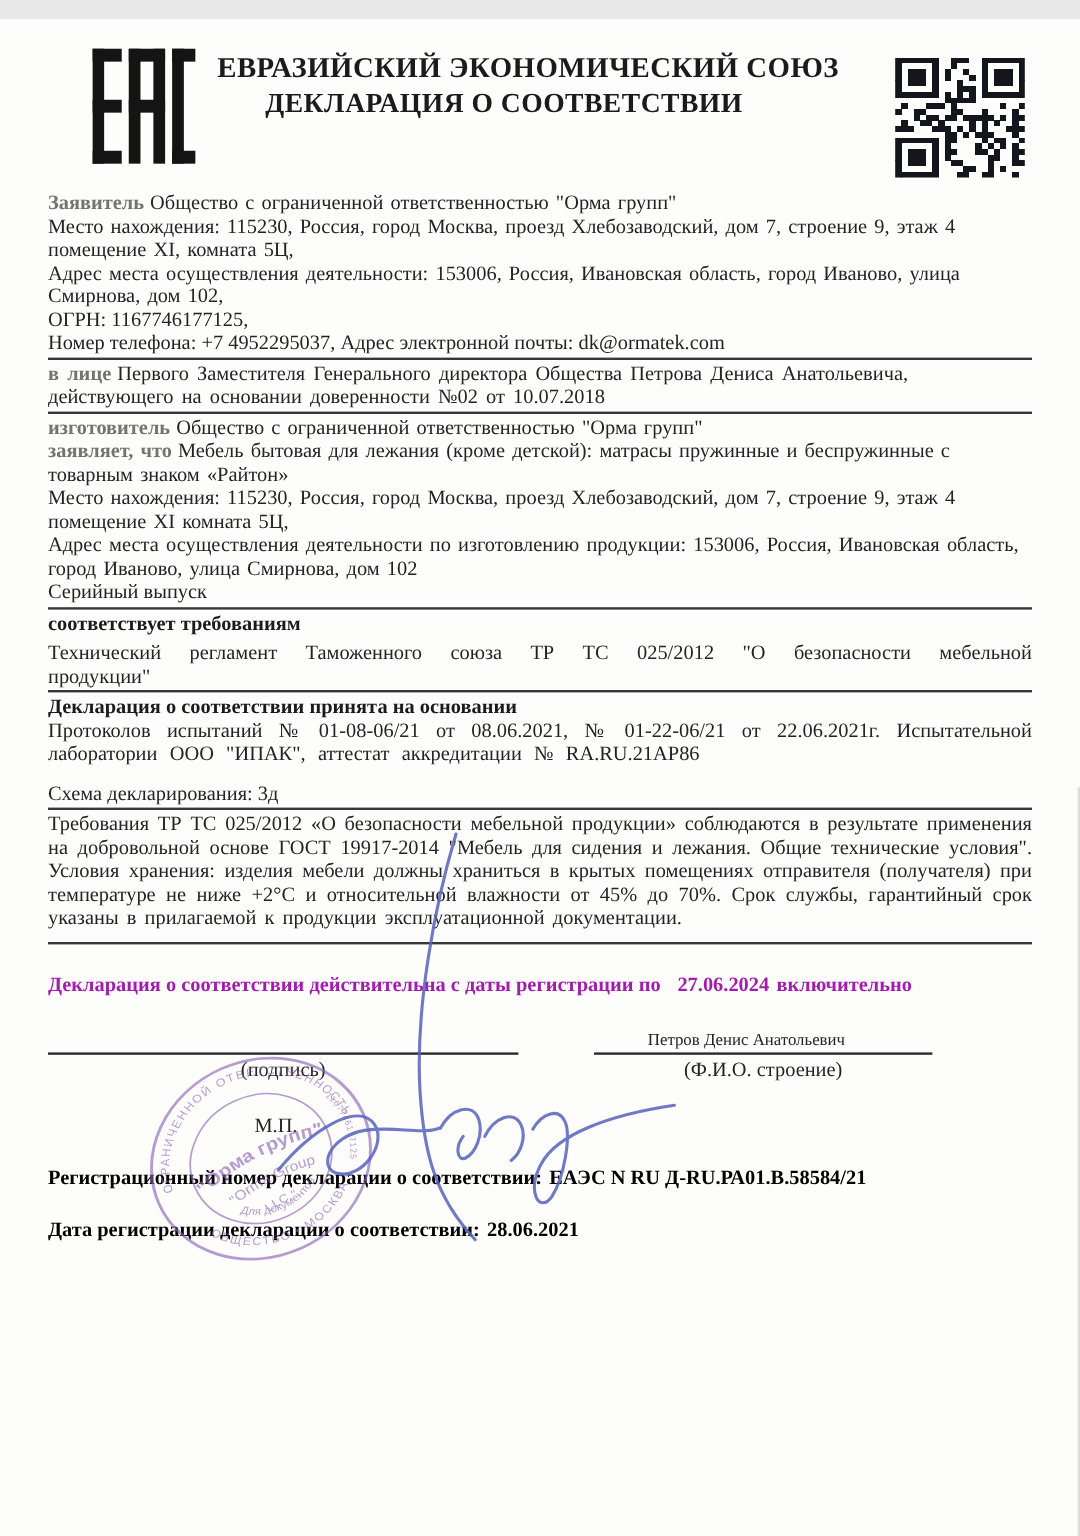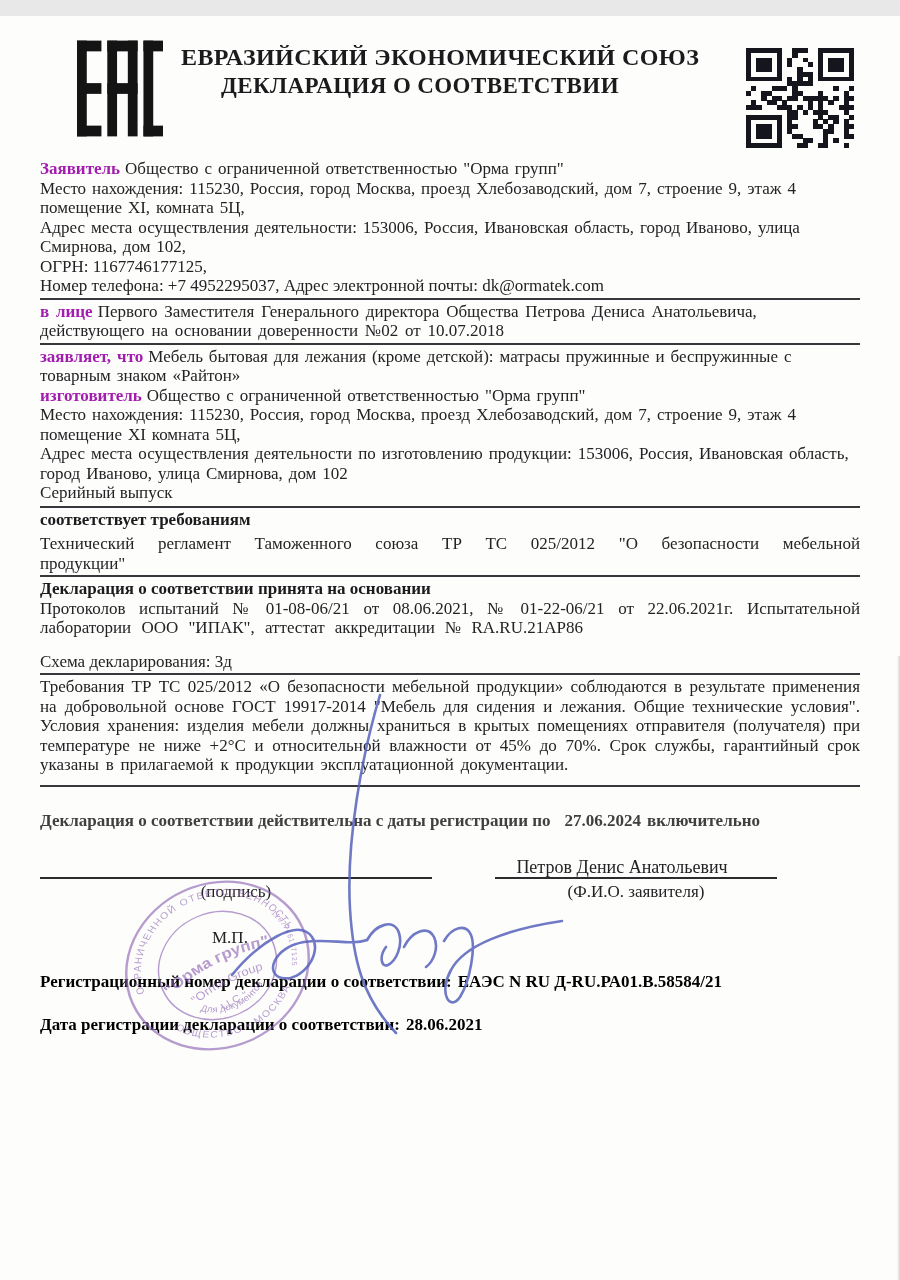--- a/index.html
+++ b/index.html
@@ -13,45 +13,45 @@
   
   .hdr{display:flex; margin-top:24px; height:100px;}
   .eac-logo{margin-left:37px; flex:0 0 auto;}
   .titles{margin-left:18px; width:478px; padding-top:4px; text-align:center;
           font-weight:bold; color:#1b1b1e;}
   .title1{font-size:24px; line-height:27px; letter-spacing:.4px; white-space:nowrap;}
   .title2{font-size:23px; line-height:26px; letter-spacing:.4px; margin-top:2px;}
   .qr{position:absolute; left:746px; top:32px; width:108px; height:100px;}
   
   .para{margin:0; font-size:17px; line-height:19.5px;}
-  .lead{font-weight:bold; margin-right:5px; color:#a21caf;}
+  .lead{font-weight:bold; margin-right:5px; color:#737373;}
   .ws-sm{word-spacing:.1em;}
   .ws-md{word-spacing:.15em;}
   .ws-lg{word-spacing:.35em;}
   .ws-xl{word-spacing:1.05em;}
   .just{text-align:justify;}
   .rule{border:none; border-top:2px solid #38383c; height:0; margin:2px 0;}
   .rule-t{margin-top:3px;}
   .sec-h{font-weight:bold; color:#1b1b1e;}
   .mt5{margin-top:5px;}
   .mt14{margin-top:14px;}
   .addl-row{display:flex; align-items:flex-end; margin-top:1px;}
   .addl-row .sec-h{flex:0 0 auto;}
   .stray{font-weight:bold; margin-left:36px; line-height:16px;}
   .tail{flex:1; border-bottom:2px solid #38383c; margin-bottom:9px; margin-left:4px;}
-  .validity{margin-top:24px; font-weight:bold; color:#404040;}
+  .validity{margin-top:24px; font-weight:bold; color:#a21caf;}
   .validity .vdate{margin-left:14px;}
   .validity .vafter{margin-left:6px;}
   
   .sig-row{display:flex; margin-top:28px;}
   .sig-left{width:392px;}
   .sig-line{height:19px; border-bottom:2px solid #2c2c2e;}
   .sig-cap{text-align:center; font-size:17px; line-height:21px; padding-top:2px;}
   .sig-right{margin-left:63px; width:282px;}
-  .sig-name{text-align:center; font-size:18px; line-height:19px;
+  .sig-name{text-align:center; font-size:14px; line-height:19px;
             border-bottom:2px solid #2c2c2e; padding-right:28px;}
   .mp{margin-top:26px; margin-left:172px; font-size:17px;}
   .reg{margin-top:24px; font-weight:bold; color:#000000;}
   .reg .val{margin-left:6px;}
   
   .stamp{position:absolute; left:120px; top:852px; width:195px; height:195px;
          transform:rotate(-24deg) scaleY(.88); opacity:.62;
          font-family:"Liberation Sans", sans-serif;}
   .signature-ink{position:absolute; left:210px; top:675px; width:380px; height:345px;
                  opacity:.85;}
@@ -94,22 +94,22 @@
       <p class="para ws-sm">Адрес места осуществления деятельности: 153006, Россия, Ивановская область, город Иваново, улица Смирнова, дом 102,</p>
       <p class="para">ОГРН: 1167746177125,</p>
       <p class="para">Номер телефона: +7 4952295037, Адрес электронной почты: dk@ormatek.com</p>
     </div>
     <div class="rule"></div>
 
     <p class="para ws-md"><span class="lead">в лице</span><span>Первого Заместителя Генерального директора Общества Петрова Дениса Анатольевича, действующего на основании доверенности №02 от 10.07.2018</span></p>
     <div class="rule"></div>
 
     <div>
+      <p class="para ws-sm"><span class="lead">изготовитель</span><span>Общество с ограниченной ответственностью "Орма групп"</span></p>
       <p class="para ws-sm"><span class="lead">заявляет, что</span><span>Мебель бытовая для лежания (кроме детской): матрасы пружинные и беспружинные с товарным знаком «Райтон»</span></p>
-      <p class="para ws-sm"><span class="lead">изготовитель</span><span>Общество с ограниченной ответственностью "Орма групп"</span></p>
       <p class="para ws-sm">Место нахождения: 115230, Россия, город Москва, проезд Хлебозаводский, дом 7, строение 9, этаж 4 помещение XI комната 5Ц,</p>
       <p class="para ws-sm">Адрес места осуществления деятельности по изготовлению продукции: 153006, Россия, Ивановская область, город Иваново, улица Смирнова, дом 102</p>
       <p class="para">Серийный выпуск</p>
     </div>
     <div class="rule rule-t"></div>
 
     <p class="para sec-h">соответствует требованиям</p>
     <p class="para just ws-xl mt5">Технический регламент Таможенного союза ТР ТС 025/2012 "О безопасности мебельной продукции"</p>
     <div class="rule"></div>
 
@@ -126,21 +126,21 @@
       <span>Декларация о соответствии действительна с даты регистрации по</span><span class="vdate">27.06.2024</span><span class="vafter">включительно</span>
     </p>
 
     <div class="sig-row">
       <div class="sig-left">
         <div class="sig-line"></div>
         <div class="sig-cap">(подпись)</div>
       </div>
       <div class="sig-right">
         <div class="sig-name">Петров Денис Анатольевич</div>
-        <div class="sig-cap">(Ф.И.О. заявителя)</div>
+        <div class="sig-cap">(Ф.И.О. строение)</div>
       </div>
     </div>
     <p class="para mp">М.П.</p>
 
     <p class="para reg">
       <span>Регистрационный номер декларации о соответствии:</span><span class="val">ЕАЭС N RU Д-RU.РА01.В.58584/21</span>
     </p>
     <p class="para reg">
       <span>Дата регистрации декларации о соответствии:</span><span class="val">28.06.2021</span>
     </p>

